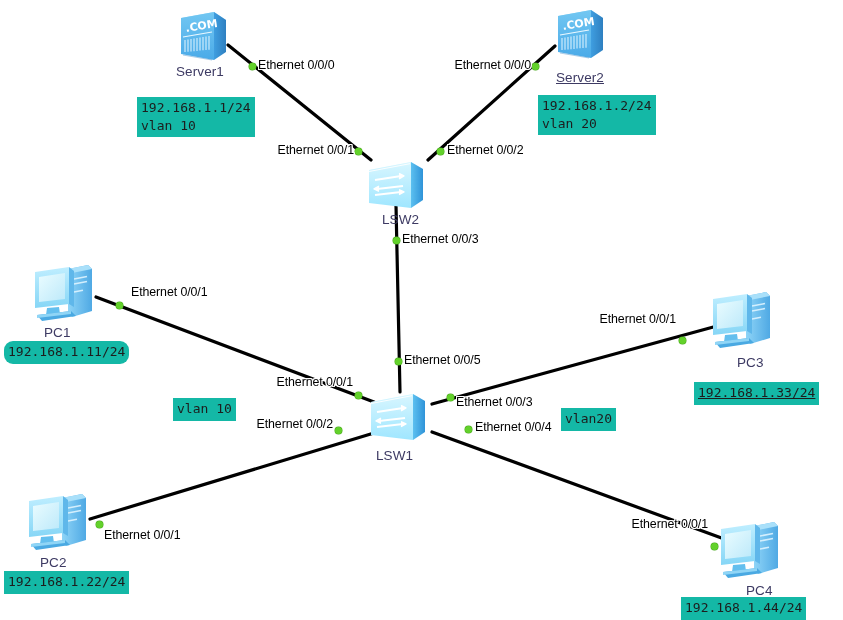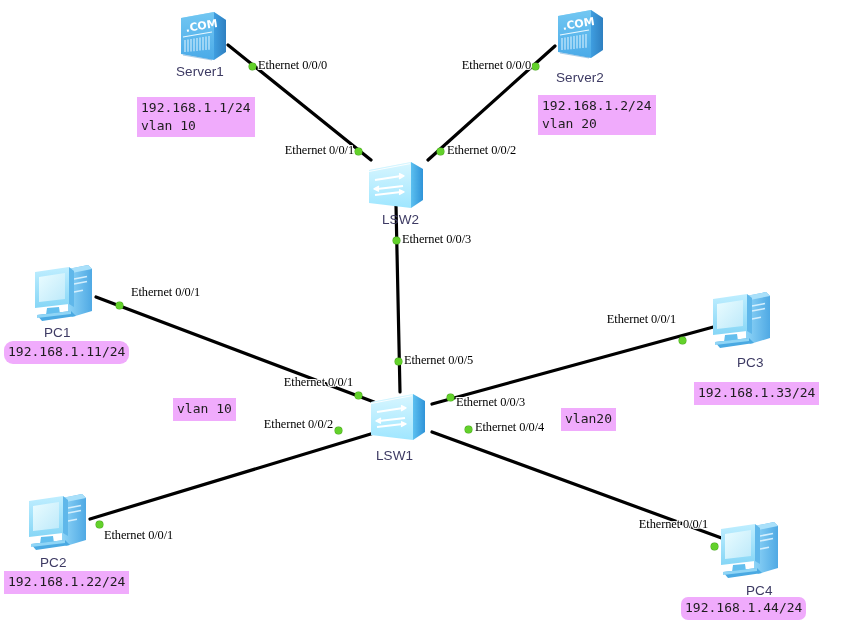--- a/index.html
+++ b/index.html
@@ -39,31 +39,31 @@
     font-family: "Liberation Sans", sans-serif;
     letter-spacing: .1px;
   }
 
   
   .iface {
     position: absolute;
     font-size: 12.4px;
     color: #000000;
     white-space: nowrap;
-    font-family: Liberation Serif, serif;
+    font-family: Liberation Sans, sans-serif;
     text-shadow:
       1px 0 0 #fff, -1px 0 0 #fff, 0 1px 0 #fff, 0 -1px 0 #fff,
       1px 1px 0 #fff, -1px -1px 0 #fff, 1px -1px 0 #fff, -1px 1px 0 #fff;
     letter-spacing: -0.1px;
   }
 
   
   .tag {
     position: absolute;
-    background: #f0abfc;
+    background: #14b8a6;
     color: #1d1d1d;
     font-family: "DejaVu Sans Mono", monospace;
     font-size: 13px;
     line-height: 17.5px;
     padding: 2px 4px 3px 4px;
     white-space: pre;
     letter-spacing: 0px;
   }
 
   
@@ -161,21 +161,21 @@
       <line x1="25" y1="30.1" x2="25" y2="42.9"></line>
               <line x1="28" y1="29.6" x2="28" y2="42.6"></line>
       <line x1="31" y1="29.1" x2="31" y2="42.3"></line>
               <line x1="34" y1="28.6" x2="34" y2="42.0"></line>
       <line x1="37" y1="28.1" x2="37" y2="41.7"></line>
     </g>
     <line x1="11" y1="29" x2="40" y2="24" stroke="#eaf8ff" stroke-width="1.2"></line>
     <line x1="11" y1="47" x2="40" y2="52" stroke="#2e7fc0" stroke-width="0.8" opacity="0.5"></line>
   </svg></div>
       </div>
-      <div class="dev-name" style="left: 556px; top: 70px;">Server2</div>
+      <div class="dev-name" style="left: 556px; top: 70px; text-decoration: underline;">Server2</div>
       <div class="node" style="left: 365px; top: 160px;">
         <div class="switch-ico">
   <svg width="62" height="52" viewBox="0 0 62 52" xmlns="http://www.w3.org/2000/svg">
     <defs>
       <linearGradient id="swF" x1="0" y1="0" x2="0" y2="1">
         <stop offset="0" stop-color="#d8f6ff"></stop>
                 <stop offset="1" stop-color="#9fe6ff"></stop>
       </linearGradient>
       <linearGradient id="swS" x1="0" y1="0" x2="1" y2="0">
         <stop offset="0" stop-color="#5cc0f0"></stop>
@@ -417,19 +417,19 @@
       <div class="iface" style="top: 517px; left: 616px; width: 92px; text-align: right;">Ethernet 0/0/1</div>
     </div>
 
   <div id="tag-layer">
       <div class="tag" style="left: 137px; top: 97px;">192.168.1.1/24
 vlan 10</div>
       <div class="tag" style="left: 538px; top: 95px;">192.168.1.2/24
 vlan 20</div>
       <div class="tag" style="left: 4px; top: 341px; border-radius: 9px;">192.168.1.11/24</div>
       <div class="tag" style="left: 4px; top: 571px;">192.168.1.22/24</div>
-      <div class="tag" style="left: 694px; top: 382px;">192.168.1.33/24</div>
-      <div class="tag" style="left: 681px; top: 597px; border-radius: 7px;">192.168.1.44/24</div>
+      <div class="tag" style="left: 694px; top: 382px; text-decoration: underline;">192.168.1.33/24</div>
+      <div class="tag" style="left: 681px; top: 597px;">192.168.1.44/24</div>
       <div class="tag" style="left: 173px; top: 398px;">vlan 10</div>
       <div class="tag" style="left: 561px; top: 408px;">vlan20</div>
     </div>
 
 </div>
 
 </body></html>

